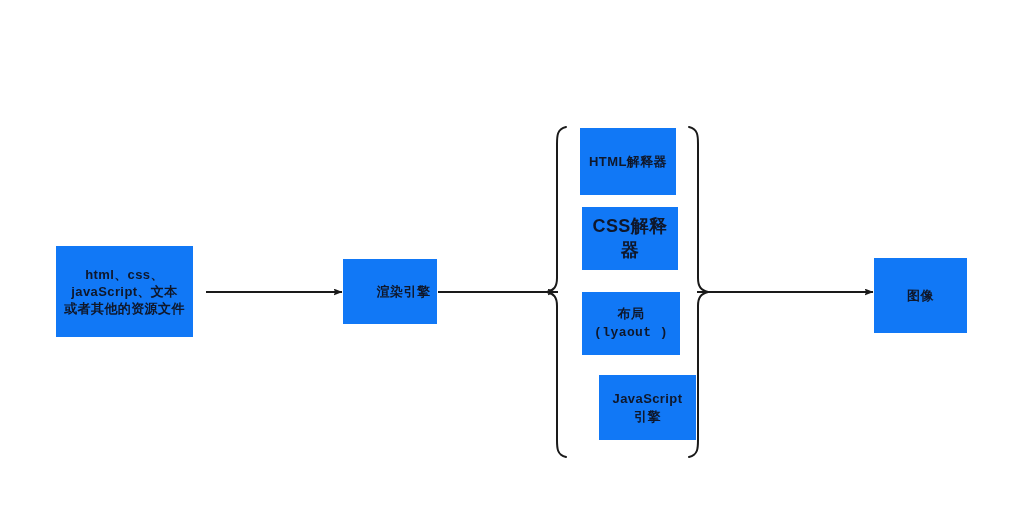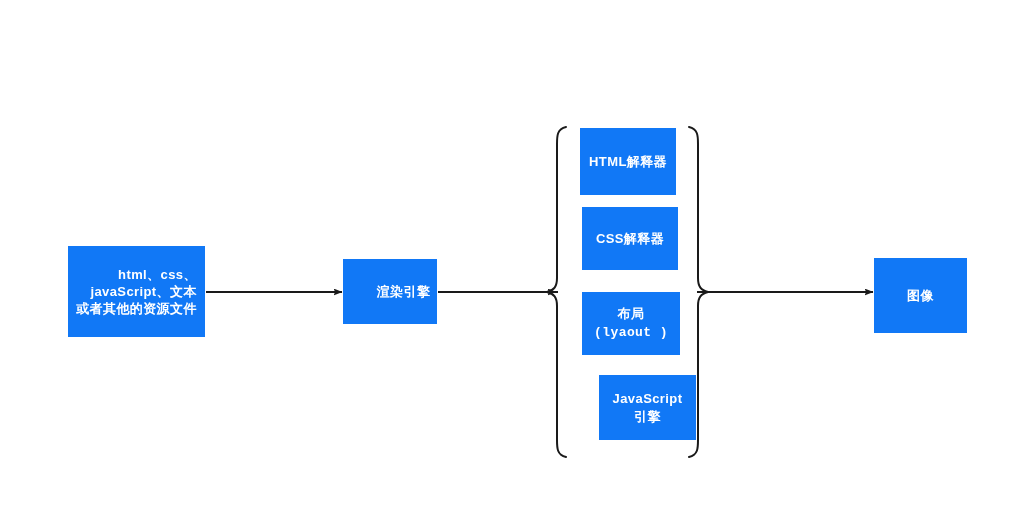--- a/index.html
+++ b/index.html
@@ -13,42 +13,42 @@
   #canvas {
     position: relative;
     width: 1031px;
     height: 513px;
     background: #ffffff;
     overflow: hidden;
   }
   .node {
     position: absolute;
     background: #1178f6;
-    color: #ffffff;
+    color: #0f172a;
     display: flex;
     align-items: center;
     justify-content: center;
     text-align: center;
     font-weight: bold;
     line-height: 1.32;
     letter-spacing: 0.4px;
     box-sizing: border-box;
     -webkit-font-smoothing: antialiased;
   }
   .node-text {
     display: block;
     white-space: pre-line;
     padding: 0 6px;
   }
 
   
-  #node-sources   { left: 68px;  top: 246px; width: 137px; height: 91px; font-size: 13px; text-align: right; }
+  #node-sources   { left: 56px;  top: 246px; width: 137px; height: 91px; font-size: 13px; }
   #node-render    { left: 343px; top: 259px; width: 94px;  height: 65px; font-size: 13px; padding-left: 27px; }
   #node-html      { left: 580px; top: 128px; width: 96px;  height: 67px; font-size: 13px; }
-  #node-css       { left: 582px; top: 207px; width: 96px;  height: 63px; font-size: 13px; }
+  #node-css       { left: 582px; top: 207px; width: 96px;  height: 63px; font-size: 18px; }
   #node-layout    { left: 582px; top: 292px; width: 98px;  height: 63px; font-size: 13px; font-family: Liberation Mono, monospace; }
   #node-js        { left: 587px; top: 375px; width: 97px;  height: 65px; font-size: 13px; margin-left: 12px; }
   #node-image     { left: 874px; top: 258px; width: 93px;  height: 75px; font-size: 13px; }
 
   
   #edges {
     position: absolute;
     left: 0;
     top: 0;
     width: 1031px;

